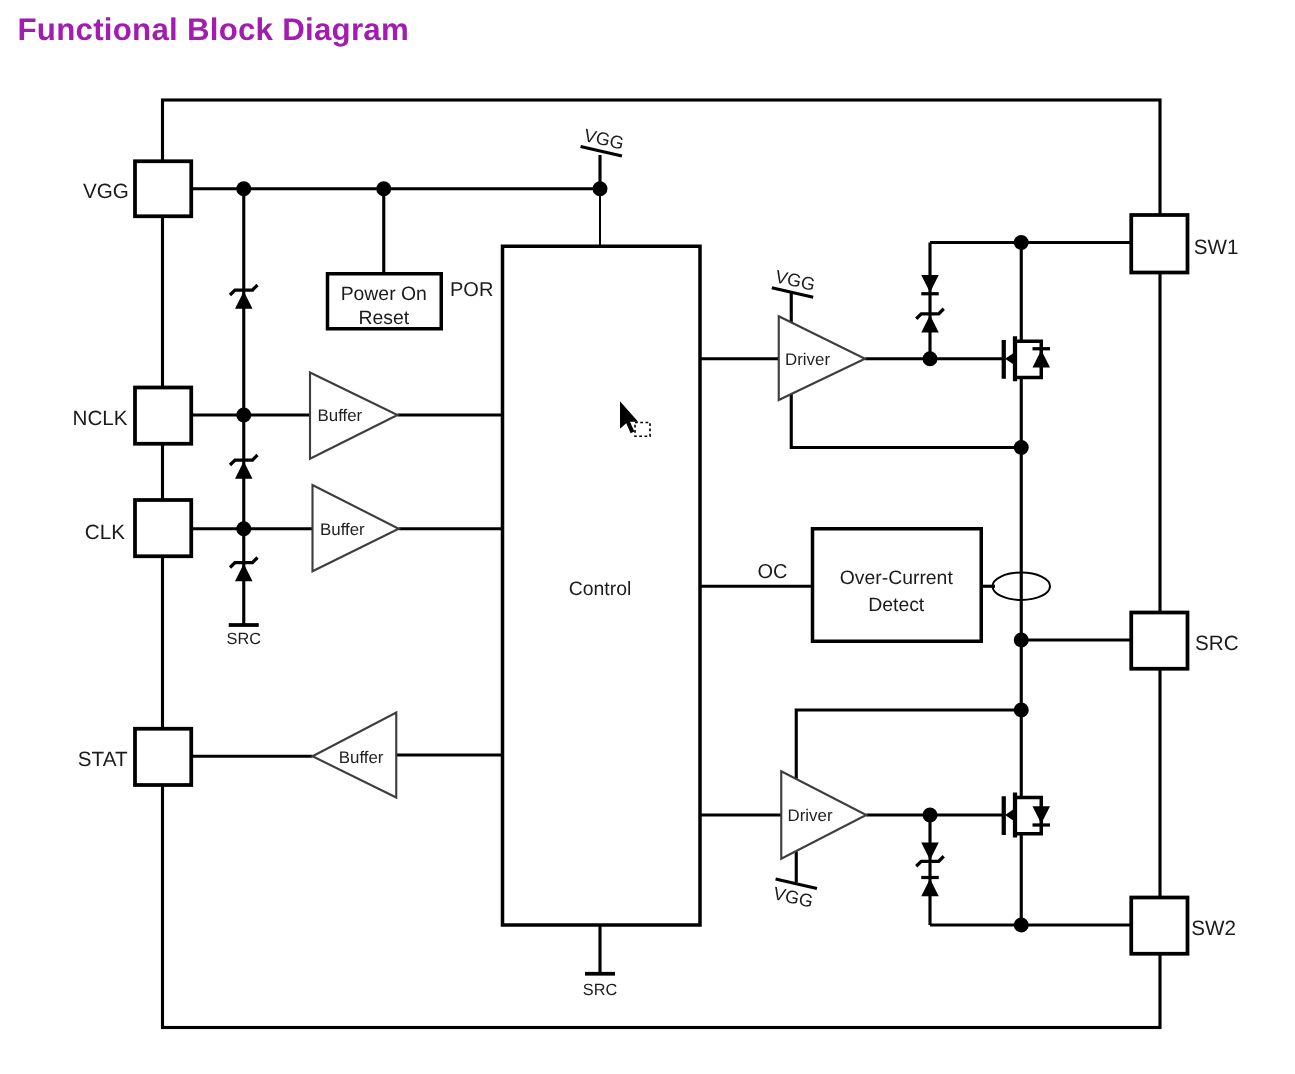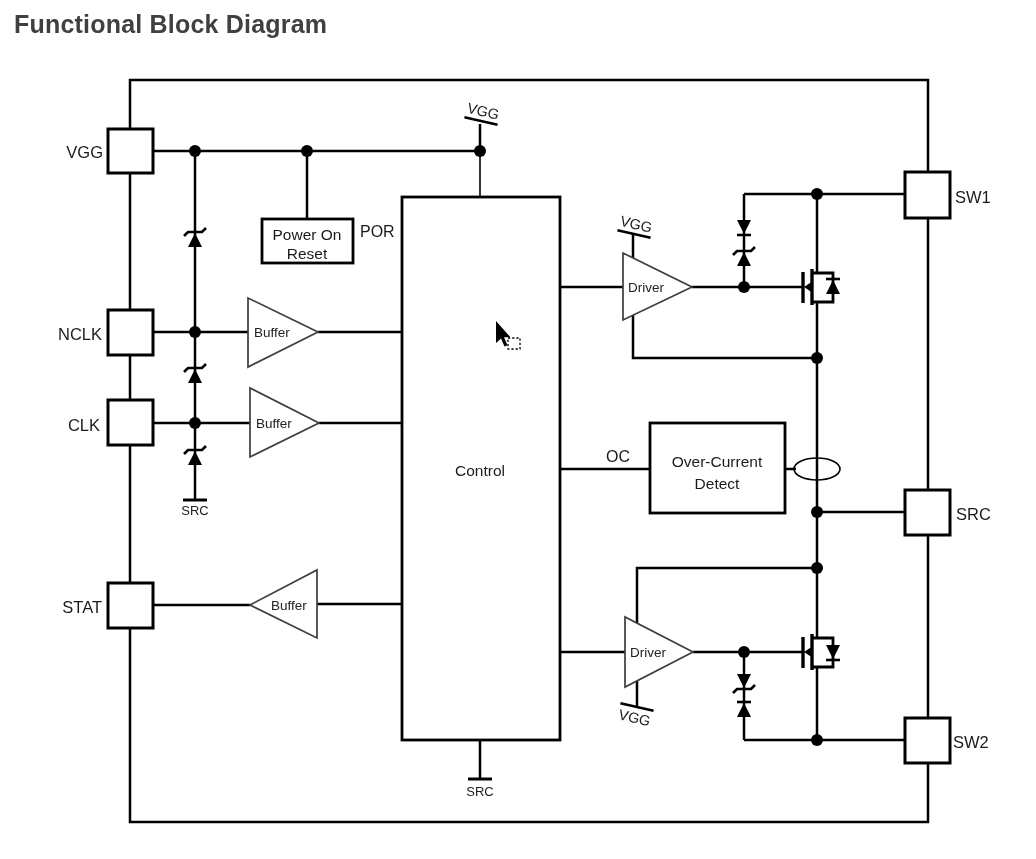--- a/index.html
+++ b/index.html
@@ -1,17 +1,17 @@
 <!DOCTYPE html>
 <html><head>
 <meta charset="utf-8">
 <style>
   html,body{margin:0;padding:0;background:#ffffff;}
   body{width:1036px;height:859px;position:relative;font-family:"Liberation Sans",sans-serif;overflow:hidden;}
-  .title{position:absolute;left:14px;top:10px;font-size:25px;font-weight:bold;color:#404040;letter-spacing:0.2px;}
+  .title{position:absolute;left:14px;top:10px;font-size:25px;font-weight:bold;color:#a21caf;letter-spacing:0.2px;}
   svg{position:absolute;left:0;top:0;}
   svg text{font-family:"Liberation Sans",sans-serif;fill:#1b1b1b;}
   .wire{stroke:#000;stroke-width:2.5;fill:none;stroke-linecap:butt;}
   .thinwire{stroke:#000;stroke-width:1.6;fill:none;}
   .border{stroke:#000;stroke-width:2.5;fill:none;}
   .pinbox{stroke:#000;stroke-width:3;fill:#fff;}
   .block{stroke:#000;stroke-width:2.8;fill:#fff;}
   .amp{stroke:#3d3d3d;stroke-width:1.7;fill:#fff;}
   .dot{fill:#000;stroke:none;}
   .dsym{fill:#000;stroke:none;}

